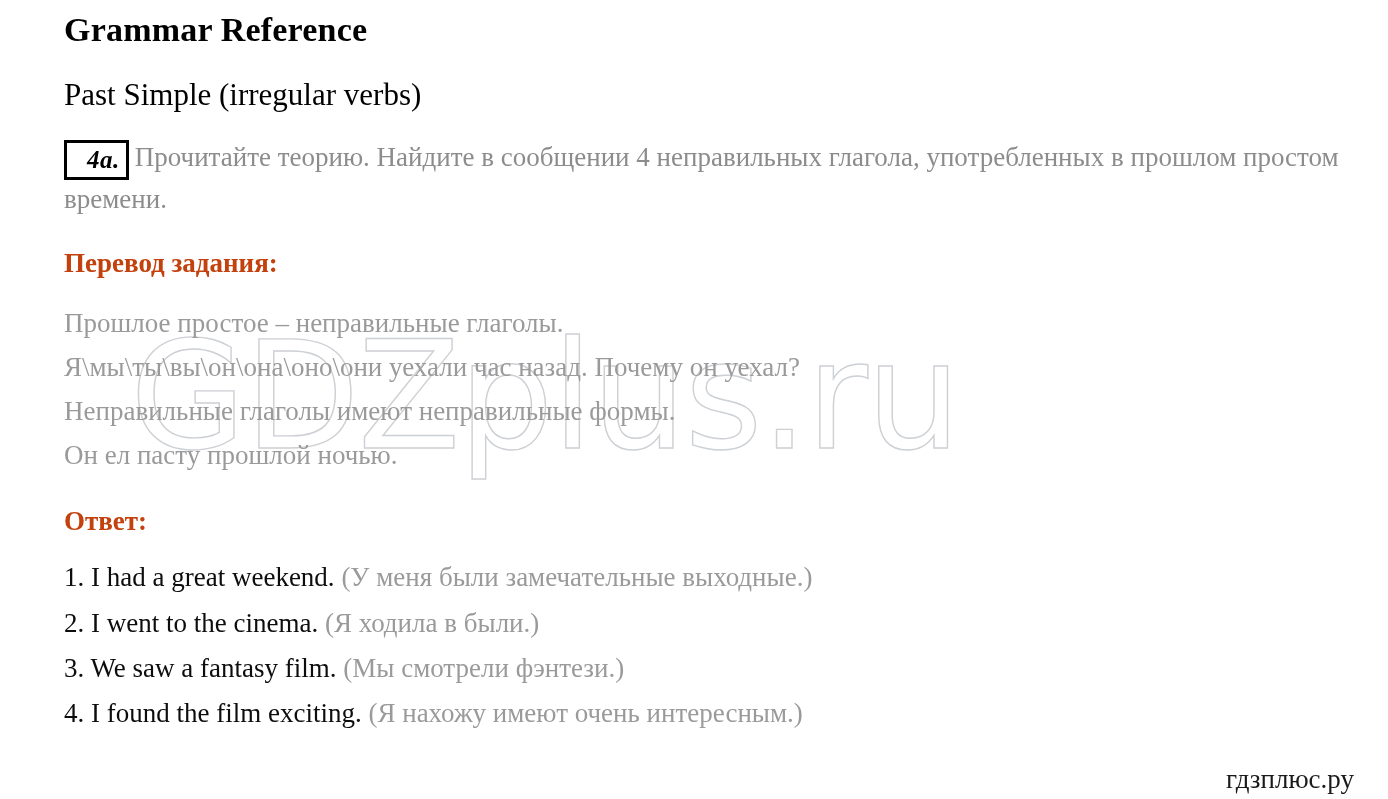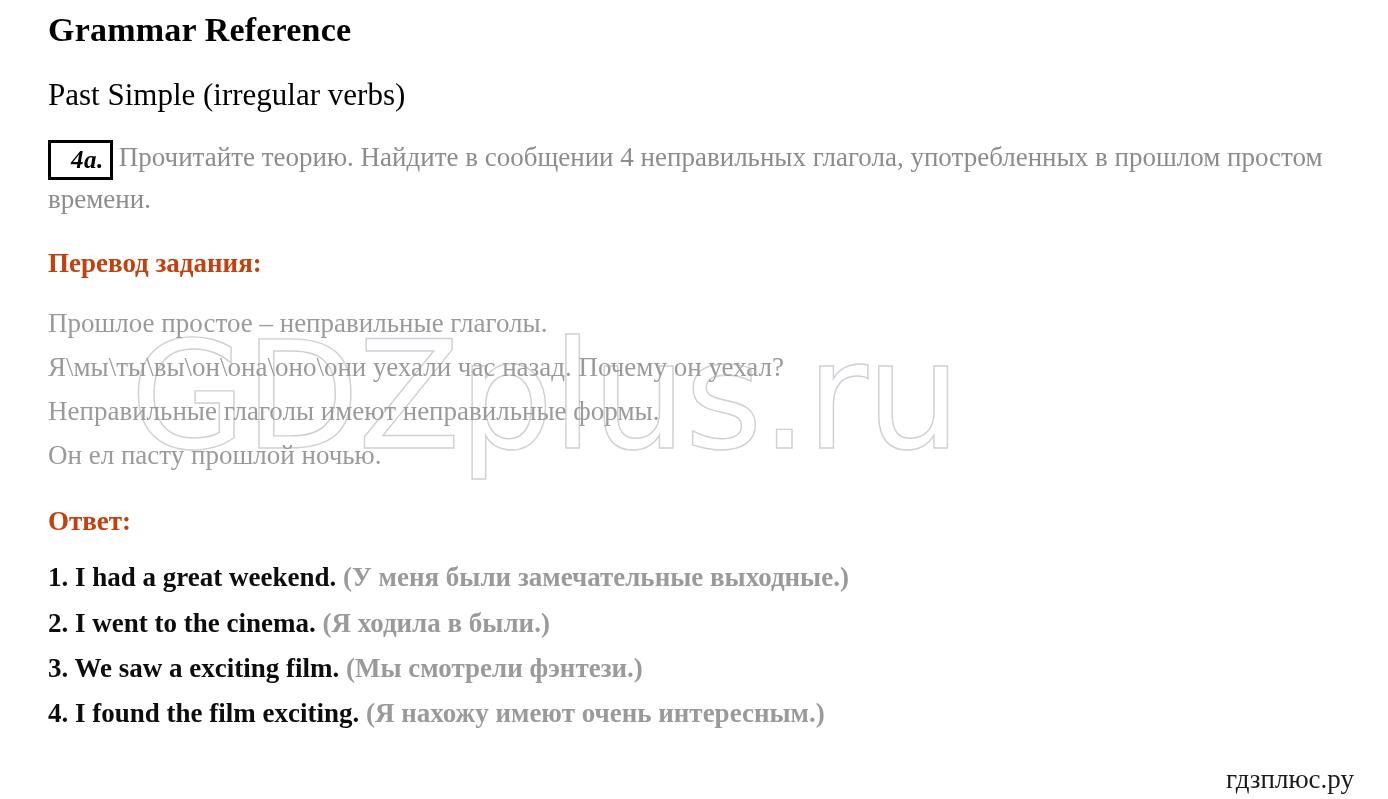--- a/index.html
+++ b/index.html
@@ -46,20 +46,21 @@
     letter-spacing: -2px;
     fill: none;
     stroke: #cdd0d4;
     stroke-width: 1.4;
   }
 
   
   .content {
     position: relative;
     z-index: 2;
+    margin-left: 16px;
   }
 
   h1.doc-title {
     font-size: 34px;
     font-weight: bold;
     color: #000000;
     margin: 0;
     padding-top: 10px;
     line-height: 1.18;
     letter-spacing: 0.2px;
@@ -114,21 +115,20 @@
     color: #9a9a9a;
   }
   .translation .tline { white-space: pre-wrap; }
 
   
   .answer-list {
     margin-top: 18px;
     font-size: 27px;
     line-height: 1.68;
     color: #1a1a1a;
-    font-weight: bold;
   }
   .answer-list .aline {
     white-space: nowrap;
   }
   .answer-list .en { color: #0d0d0d; }
   .answer-list .ru { color: #9a9a9a; }
 
   
   .site-brand {
     position: absolute;
@@ -178,21 +178,21 @@
         <span class="en">I had a great weekend.</span>
         <span class="ru">(У меня были замечательные выходные.)</span>
       </div>
       <div class="aline">
         <span class="en">2.</span>
         <span class="en">I went to the cinema.</span>
         <span class="ru">(Я ходила в были.)</span>
       </div>
       <div class="aline">
         <span class="en">3.</span>
-        <span class="en">We saw a exciting film.</span>
+        <span class="en">We saw a fantasy film.</span>
         <span class="ru">(Мы смотрели фэнтези.)</span>
       </div>
       <div class="aline">
         <span class="en">4.</span>
         <span class="en">I found the film exciting.</span>
         <span class="ru">(Я нахожу имеют очень интересным.)</span>
       </div>
     </div>
 
   </div>

